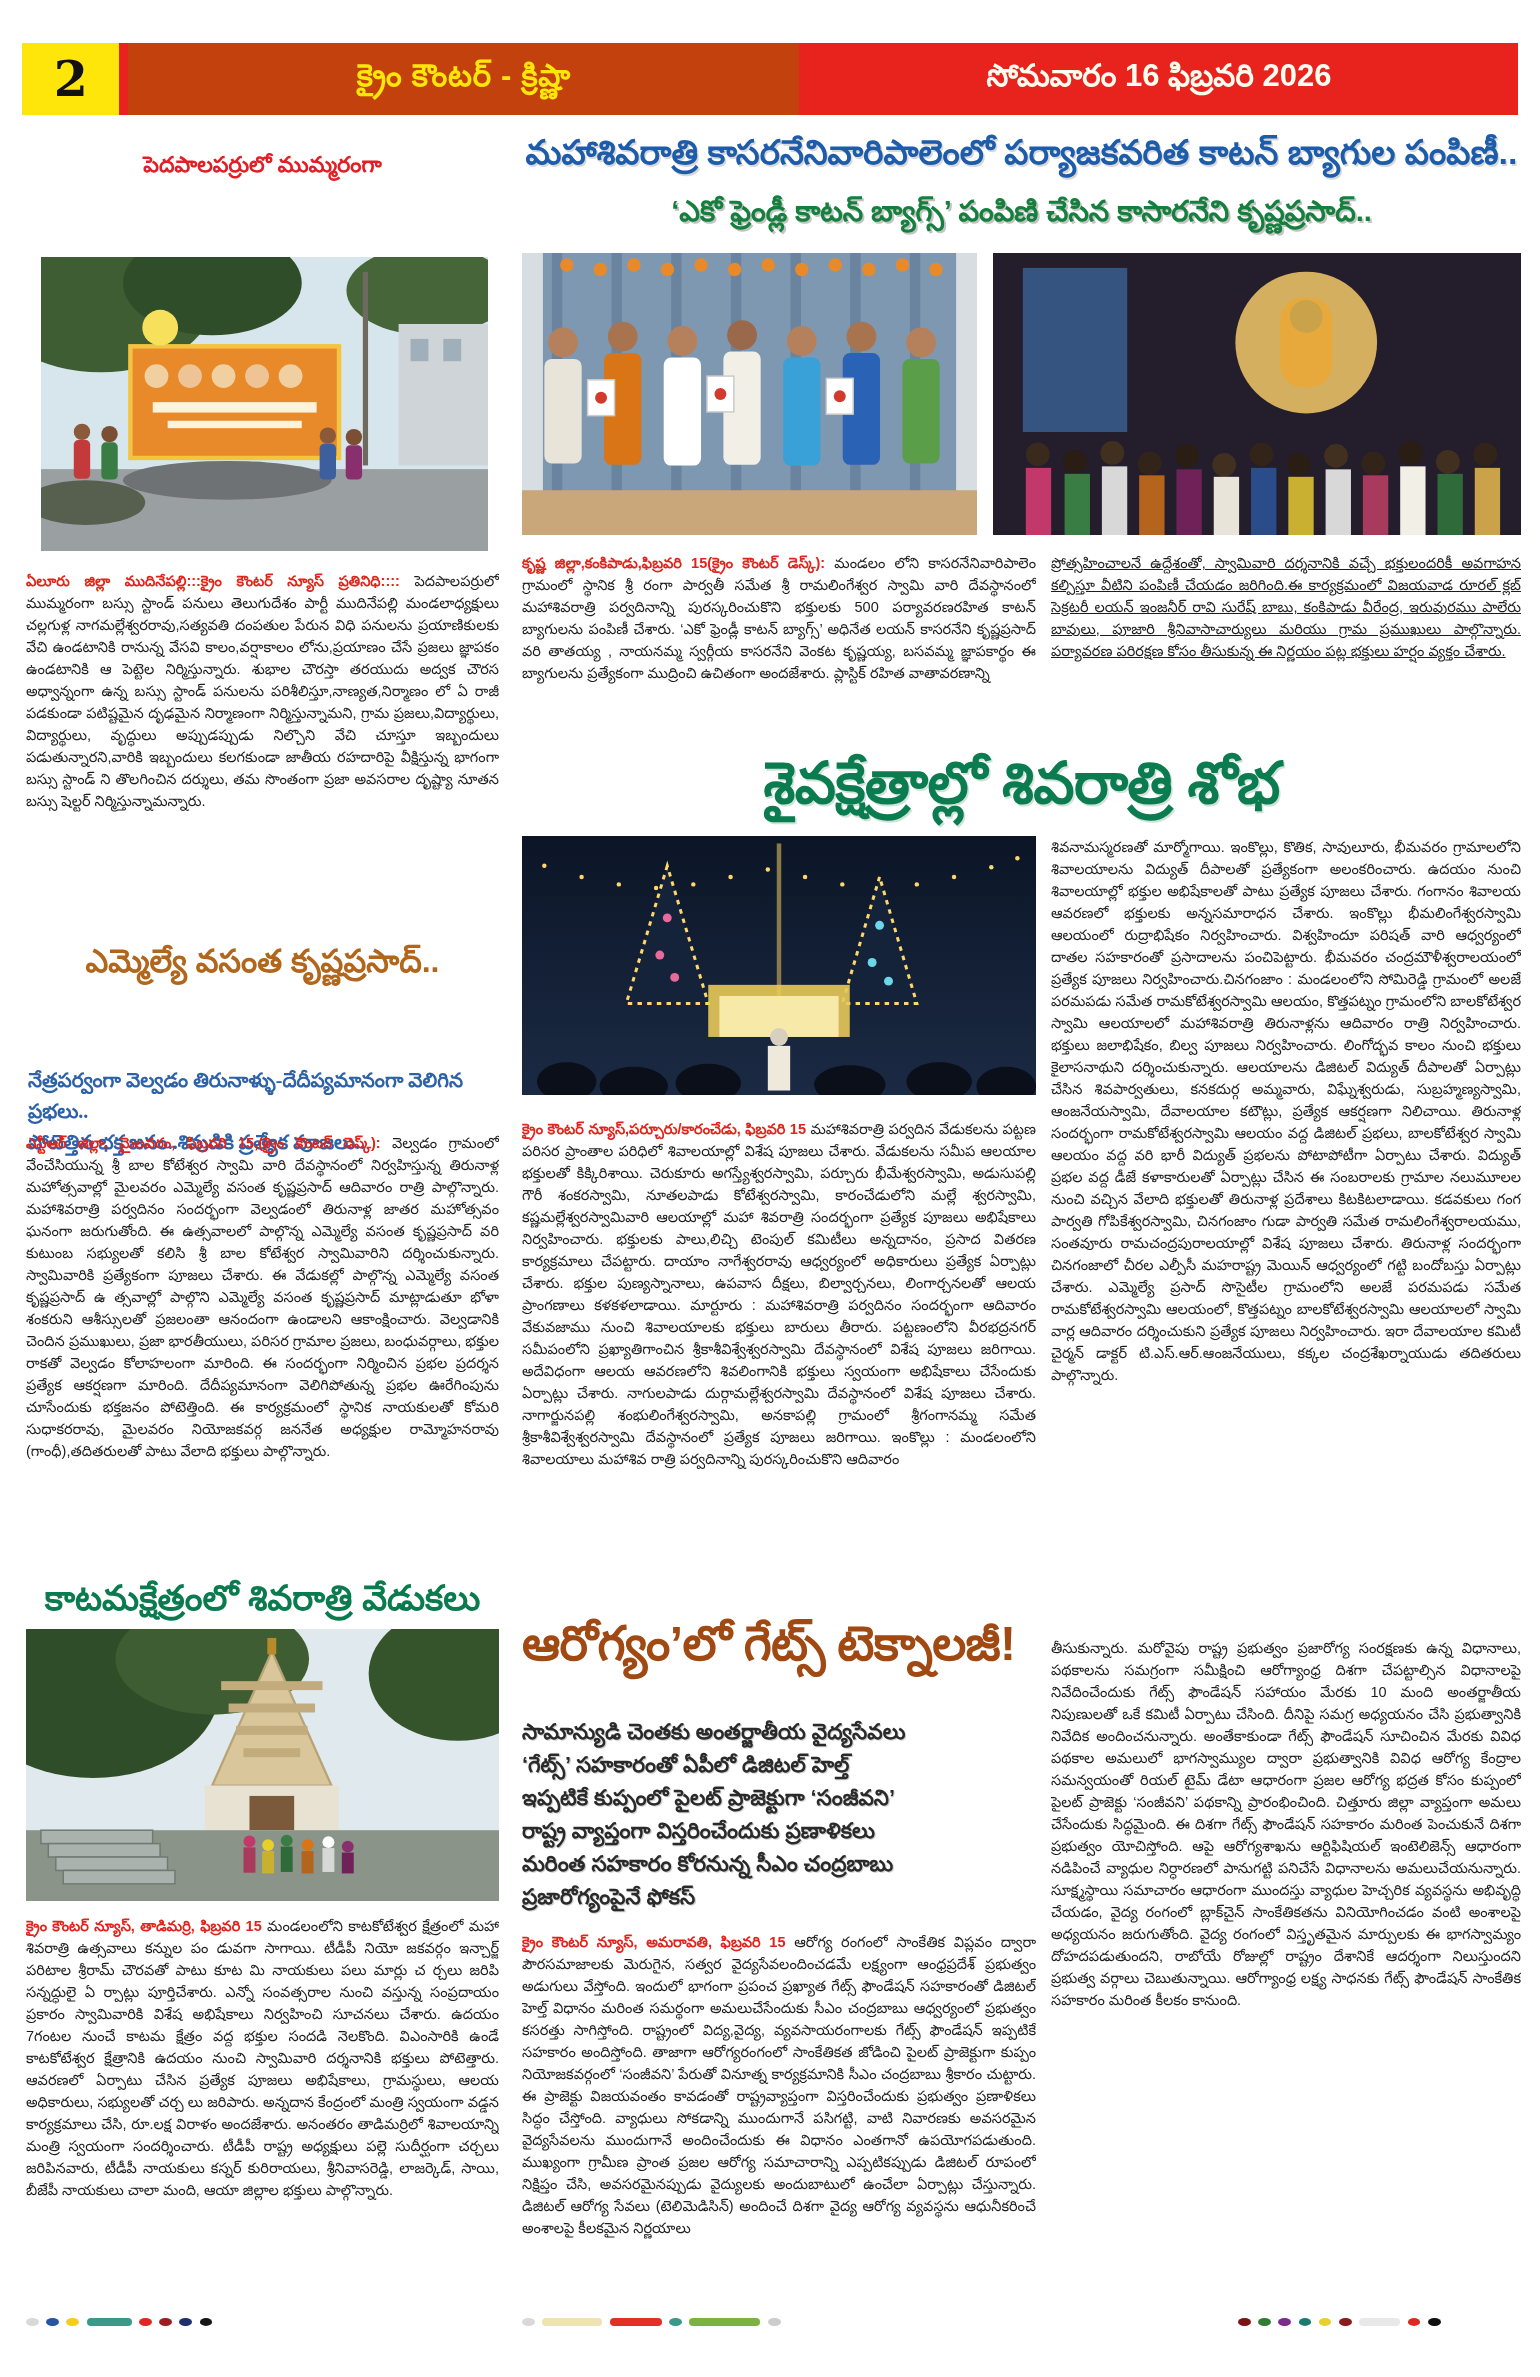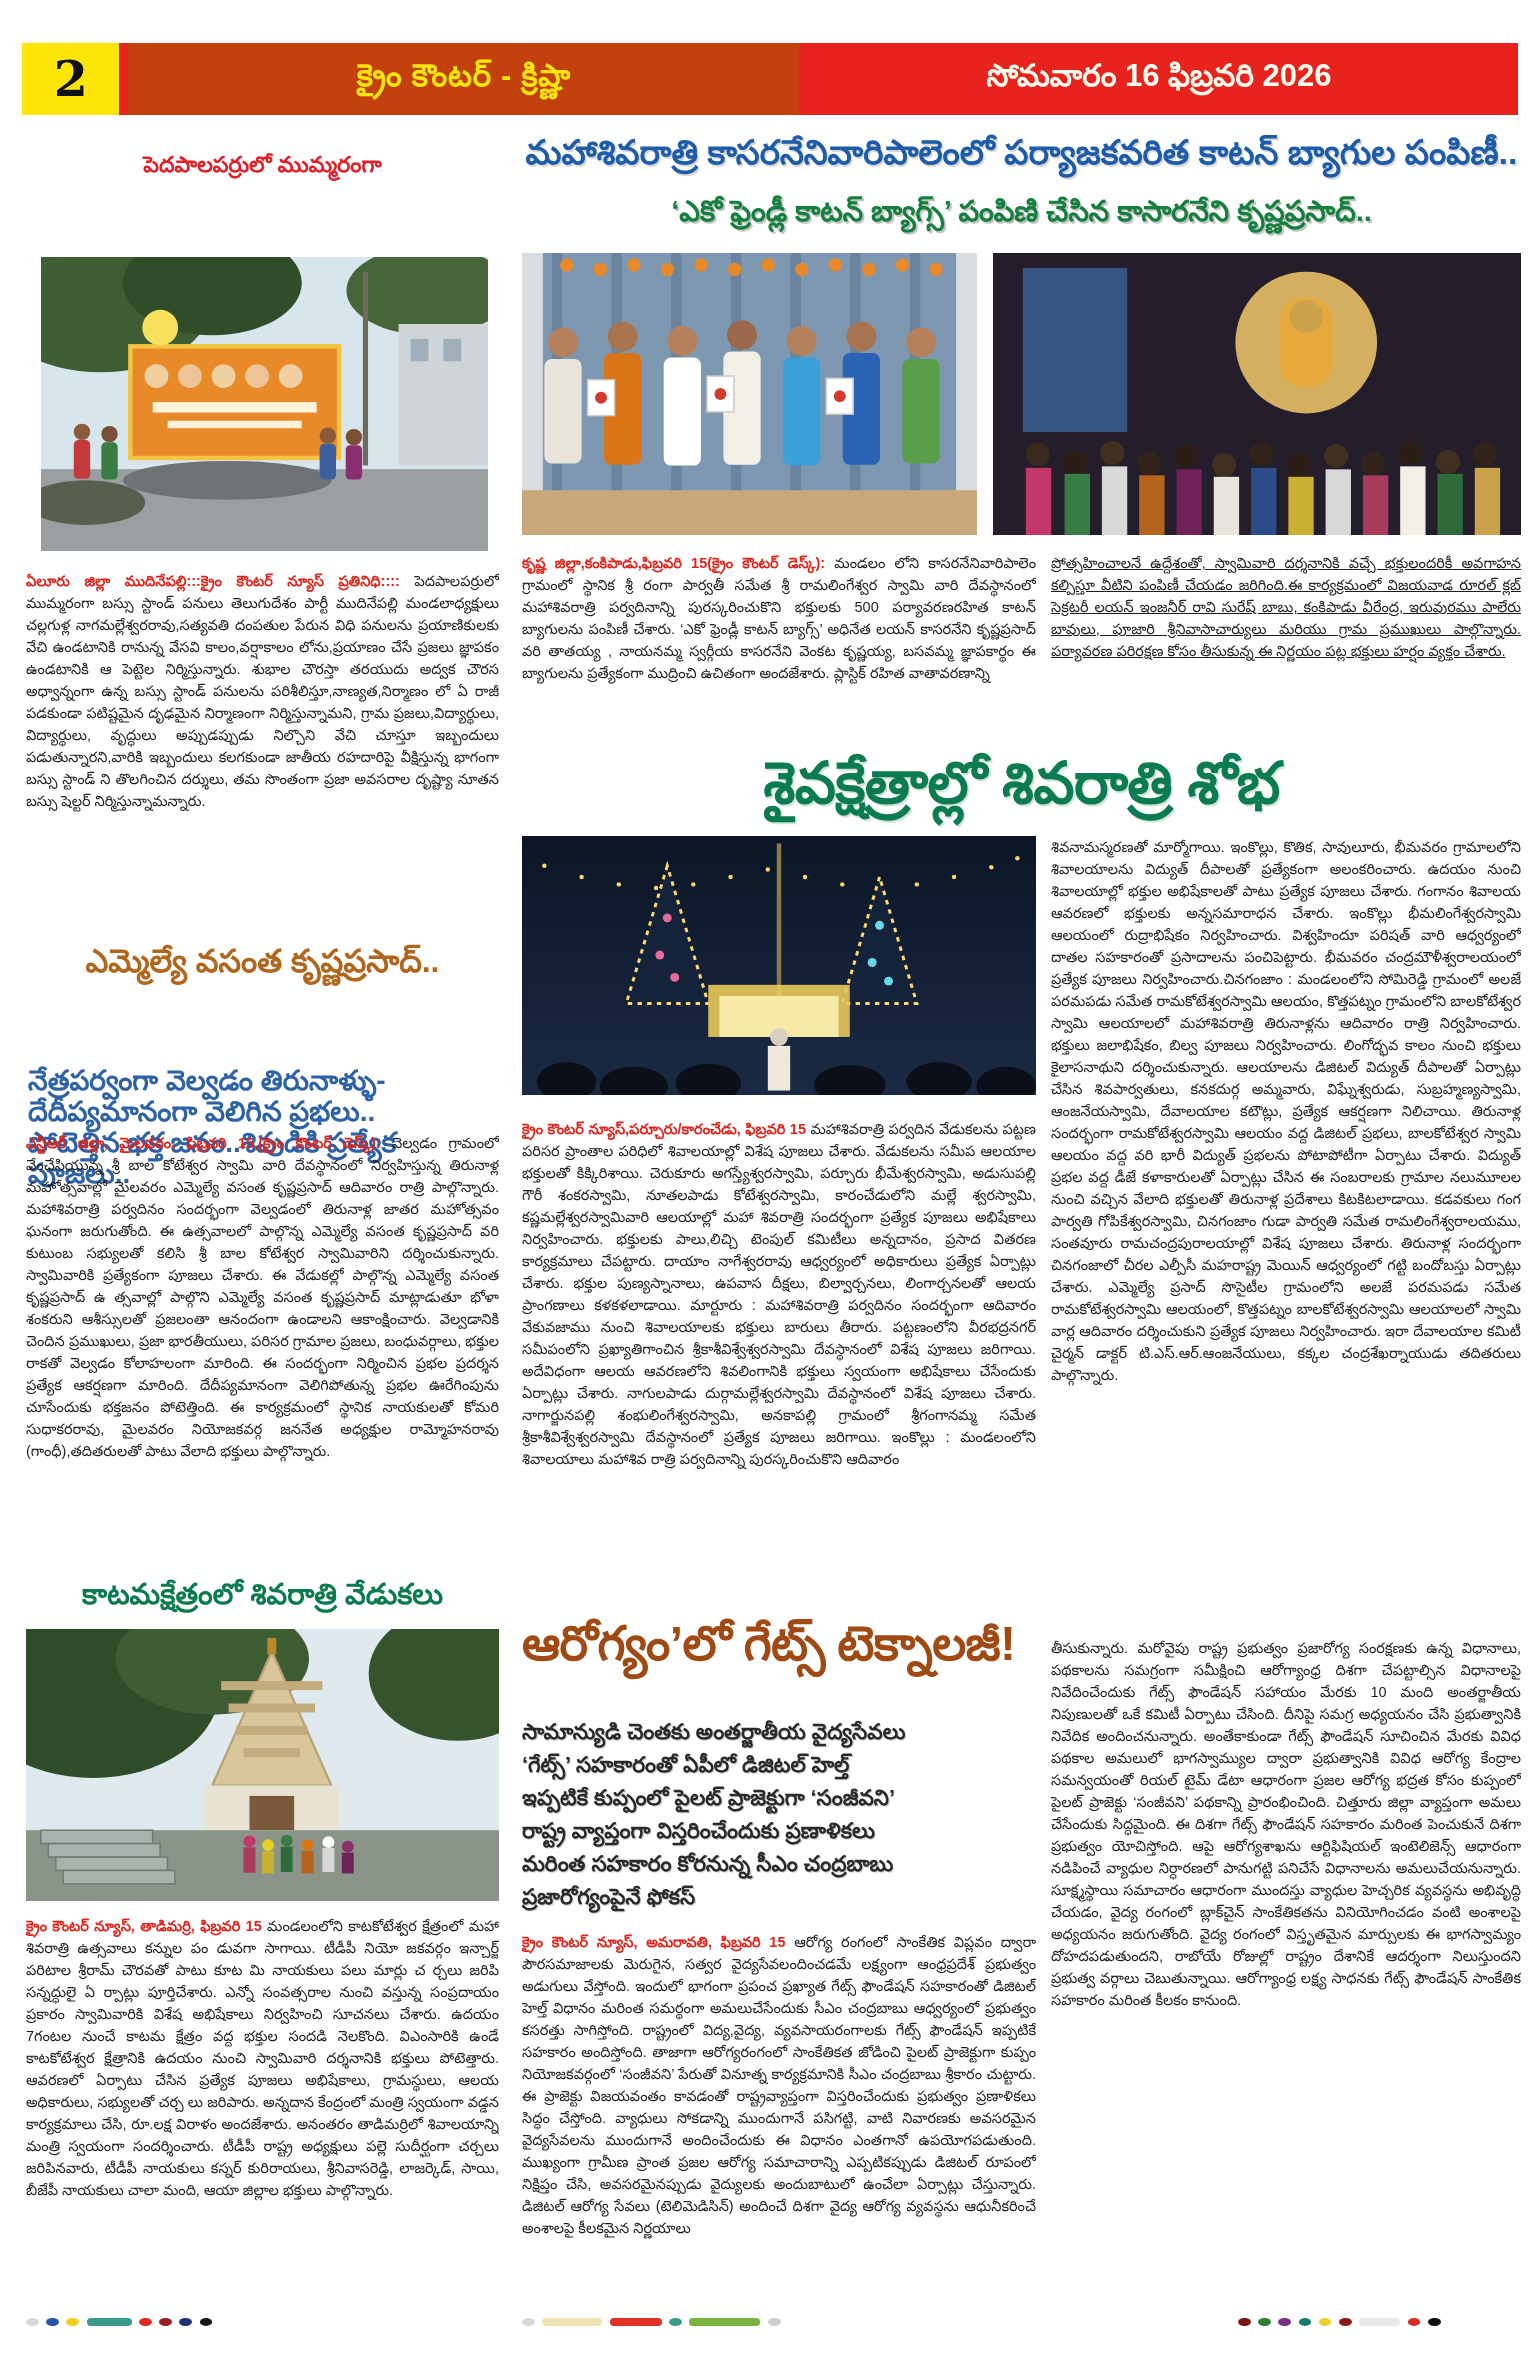--- a/index.html
+++ b/index.html
@@ -17,23 +17,23 @@
     color:#ffe60a;font-size:31px;font-weight:bold;letter-spacing:0.7px;}
   .datebar{flex:1;background:#e8231d;display:flex;align-items:center;justify-content:center;
     color:#fdfdf0;font-size:31px;font-weight:bold;}
   
   .hl{font-weight:bold;text-align:center;}
   .hl-red{color:#e31e25;font-size:22px;line-height:58px;}
   .hl-blue{color:#1d5cab;font-size:34px;text-shadow:1.5px 1.5px 0 #d8d8d8;}
   .hl-black-sub{color:#15803d;font-size:29px;font-weight:bold;text-align:center;text-shadow:1.9px 1.9px 0 #c4c4c4;}
   .hl-green-big{color:#0b7b50;font-size:58px;font-weight:bold;text-align:center;letter-spacing:-0.7px;text-shadow:1.5px 1.5px 0 #cfe3da;}
   .hl-brown{color:#b2661c;font-size:32px;line-height:66px;}
-  .hl-green-sm{color:#0a7b4e;font-size:29px;}
+  .hl-green-sm{color:#0a7b4e;font-size:35px;}
   .hl-orange-big{color:#a04912;font-size:48px;font-weight:bold;letter-spacing:-0.7px;}
-  .sub-blue{color:#2d62a8;font-size:28px;line-height:31px;font-weight:bold;}
+  .sub-blue{color:#2d62a8;font-size:20px;line-height:31px;font-weight:bold;font-family:Liberation Serif, serif;}
   .gates-sub{color:#2a2a2a;font-size:21.6px;line-height:33px;font-weight:bold;text-shadow:1.1px 1.1px 0 #cfcfcf;}
   
   .col-body{font-size:14.5px;line-height:22px;text-align:justify;color:#1c1c1c;overflow:hidden;}
   .byline{color:#e2231a;font-weight:bold;}
   
   .photo{overflow:hidden;background:#9aa4ab;}
   .photo svg{display:block;width:100%;height:100%;}
   
   .dotrow{height:12px;display:flex;align-items:center;}
   .dot{display:inline-block;height:8.2px;width:12.7px;border-radius:50%;margin-right:7.5px;}

